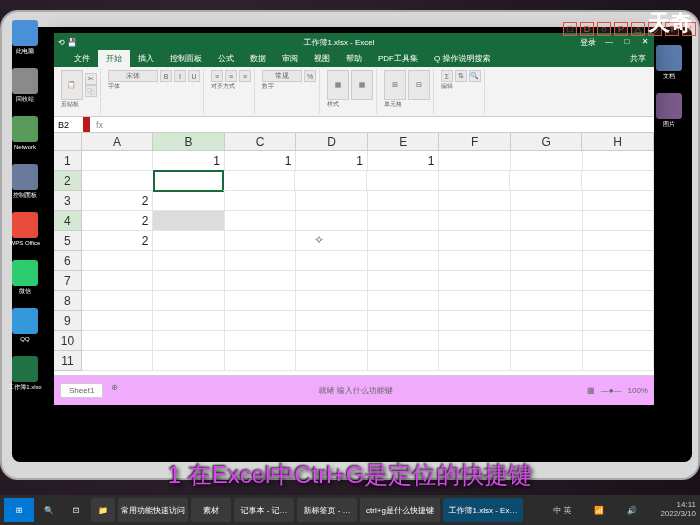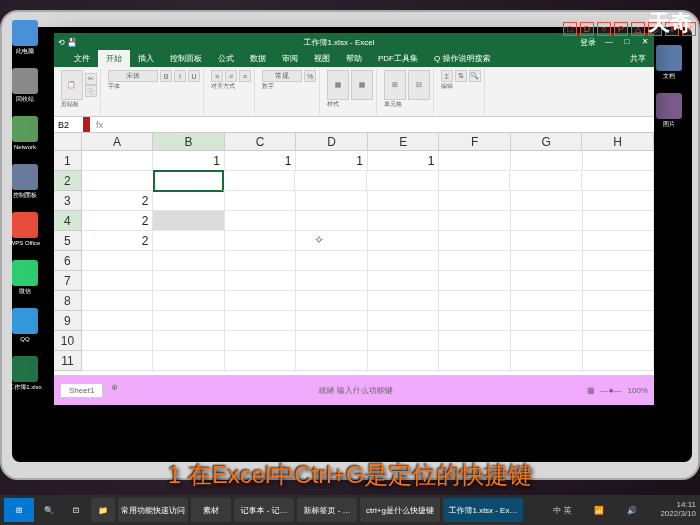--- a/index.html
+++ b/index.html
@@ -45,21 +45,21 @@
 .cell.selected{background:#dcdcdc}
 .cursor-cross{position:absolute;left:260px;top:100px;font-size:12px;color:#666}
 .statusbar{height:30px;background:#f0abfc;border-top:1px solid #ccc;display:flex;align-items:center;justify-content:space-between;font-size:8px;padding:8px 6px;color:#666}
 .sheet-tabs{display:flex;gap:2px}
 .sheet-tab{padding:2px 8px;background:#fff;border:1px solid #ccc}
 .taskbar{position:absolute;left:0;bottom:0;width:700px;height:30px;background:#2c2c2c;z-index:50;display:flex;align-items:center;padding:0 4px;gap:3px}
 .tb-item{height:24px;min-width:24px;display:flex;align-items:center;justify-content:center;font-size:8px;color:#fff;padding:0 3px}
 .tb-item.win{background:#0078d4;width:30px}
 .tb-item.app{background:#3a3a3a;border-radius:2px}
 .tb-tray{margin-left:auto;display:flex;gap:23px;font-size:8px;color:#ccc;align-items:center}
-.subtitle{position:absolute;left:0;bottom:34px;width:100%;text-align:center;color:#f97316;font-size:24px;font-weight:500;z-index:60;text-shadow:2px 2px 4px rgba(0,0,0,.9),-1px -1px 2px rgba(0,0,0,.9)}
+.subtitle{position:absolute;left:0;bottom:34px;width:100%;text-align:center;color:#d946ef;font-size:24px;font-weight:500;z-index:60;text-shadow:2px 2px 4px rgba(0,0,0,.9),-1px -1px 2px rgba(0,0,0,.9)}
 .annotations{position:absolute;right:4px;top:22px;display:flex;gap:3px;z-index:99}
 .ann{width:14px;height:14px;border:1px solid #e74c3c;color:#e74c3c;font-size:9px;display:flex;align-items:center;justify-content:center;background:rgba(255,255,255,.1)}
 </style>
 </head>
 <body>
 
 <div class="wallpaper"></div>
 
 <div class="monitor-bezel">
 <div class="monitor-screen"></div>

